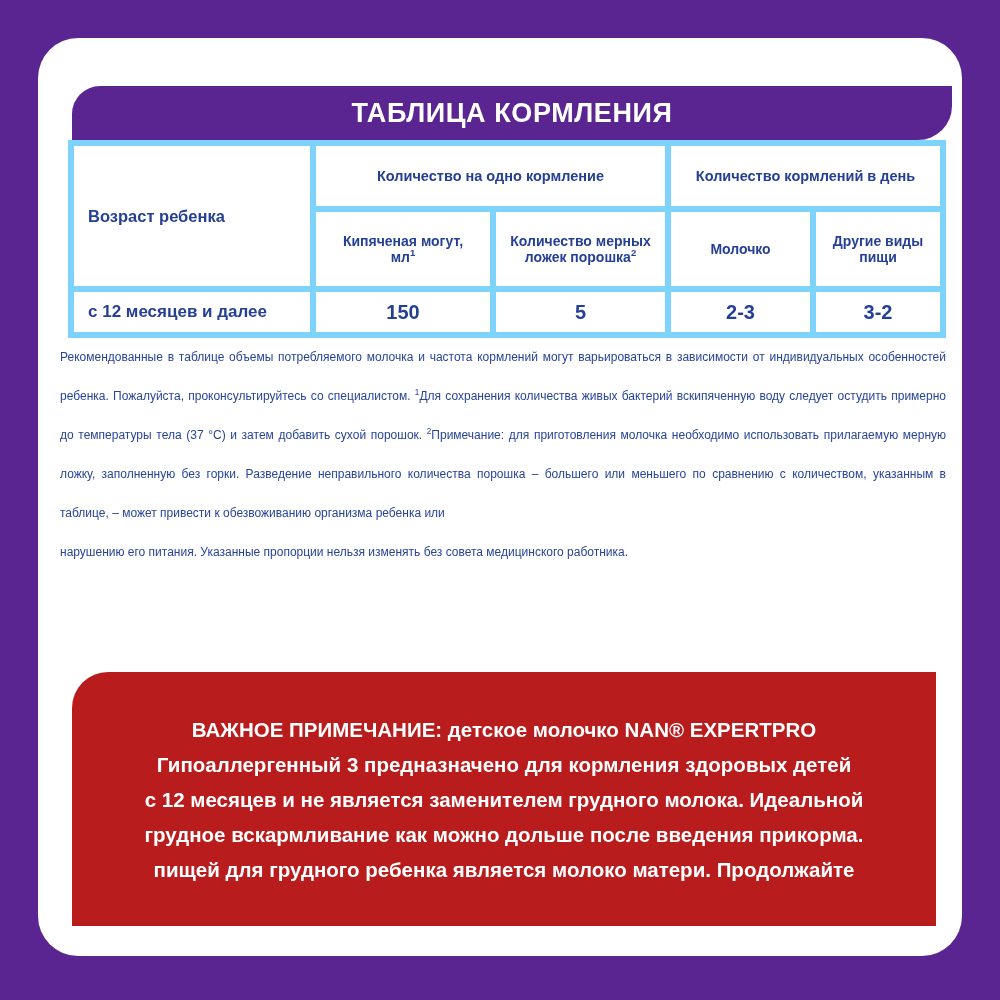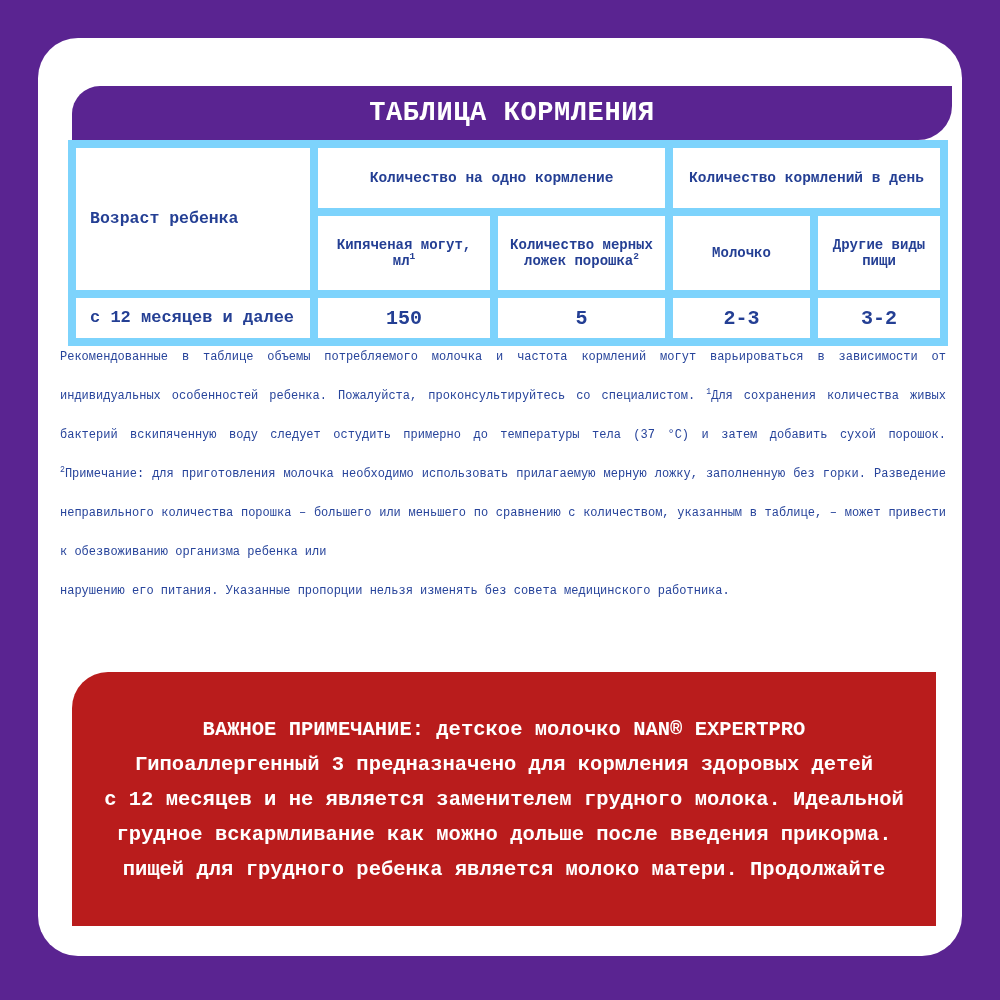--- a/index.html
+++ b/index.html
@@ -11,21 +11,20 @@
     height: 1000px;
     background: #5a2491;
     font-family: "Liberation Sans", sans-serif;
     overflow: hidden;
   }
 
   #root {
     position: relative;
     width: 1000px;
     height: 1000px;
-    font-family: Liberation Mono, monospace;
   }
 
   
   .card {
     position: absolute;
     left: 38px;
     top: 38px;
     width: 924px;
     height: 918px;
     background: #ffffff;
@@ -58,21 +57,21 @@
   
   .feeding-table {
     position: absolute;
     left: 68px;
     top: 140px;
     width: 872px;
     border-collapse: collapse;
     table-layout: fixed;
   }
   .feeding-table td {
-    border: 8px solid #7dd3fc;
+    border: 6px solid #7dd3fc;
     color: #243f94;
     text-align: center;
     vertical-align: middle;
     font-weight: bold;
     line-height: 1.15;
   }
   .grp-head {
     height: 58px;
     font-size: 14.5px;
   }

